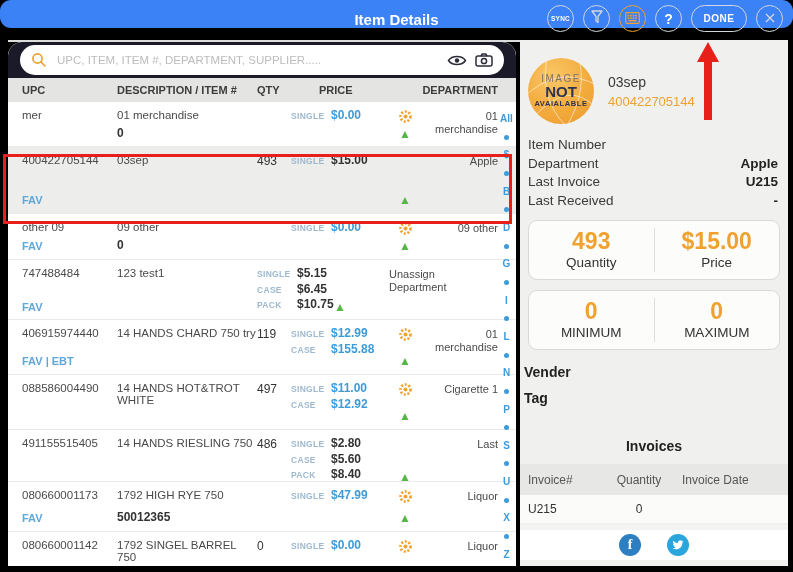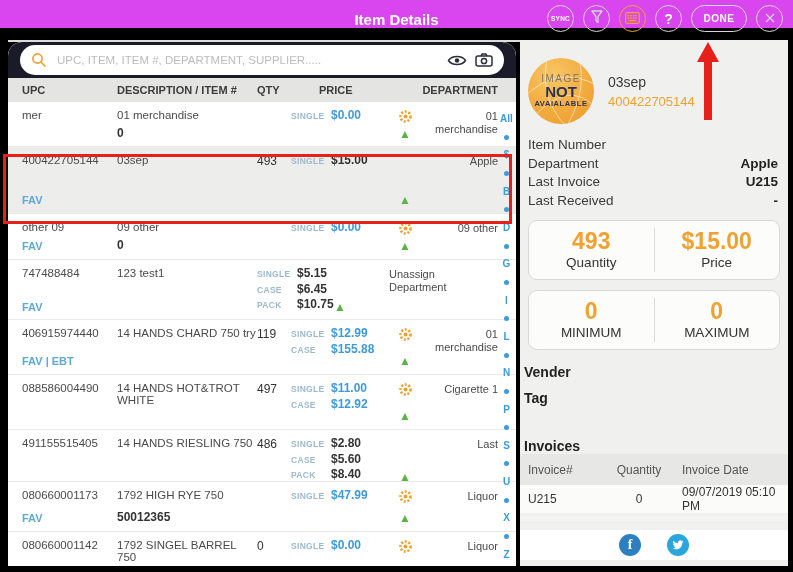--- a/index.html
+++ b/index.html
@@ -1,20 +1,20 @@
 <!DOCTYPE html>
 <html><head>
 <meta charset="utf-8">
 <style>
   html,body{margin:0;padding:0;background:#000;}
   .page{position:relative;width:793px;height:572px;background:#000;overflow:hidden;
         font-family:"Liberation Sans",sans-serif;-webkit-font-smoothing:antialiased;}
 
   
-  .topbar{position:absolute;left:0;top:0;width:793px;height:28px;background:#d946ef;}
+  .topbar{position:absolute;left:0;top:0;width:793px;height:28px;background:#3b82f6;border-radius:11px;}
   .topbar-title{position:absolute;left:0;right:0;top:0;height:40px;line-height:40px;
         text-align:center;color:#fff;font-size:15px;font-weight:bold;}
   .topbar-buttons{position:absolute;right:10px;top:5px;display:flex;gap:9px;align-items:center;z-index:2;}
   .tb-btn{height:27px;min-width:27px;box-sizing:border-box;border:1.4px solid #d6d6de;border-radius:15px;
         color:#fff;display:flex;align-items:center;justify-content:center;background:transparent;cursor:pointer;}
   .tb-btn.sync{font-size:6.5px;font-weight:bold;letter-spacing:.2px;}
   .tb-btn.kbd{border-color:#F0A12F;color:#F0A12F;}
   .tb-btn.help{font-size:14px;font-weight:bold;}
   .tb-btn.done{width:56px;font-size:10px;font-weight:bold;letter-spacing:.5px;}
   .gapline{position:absolute;left:8px;top:40px;width:780px;height:2px;background:#dcdcda;}
@@ -80,21 +80,21 @@
 
   .statbox{margin:10px 8px 0 8px;background:#fcfcfb;border:1px solid #d9d9d6;border-radius:9px;
         display:flex;padding:7px 0;}
   .stat{flex:1;text-align:center;}
   .stat + .stat{border-left:1px solid #dddddb;}
   .stat .sv{font-size:23px;font-weight:bold;color:#F0A12F;line-height:26px;}
   .stat .sl{font-size:13.5px;color:#333;line-height:18px;}
 
   .sec-label{font-size:14px;font-weight:bold;color:#222;padding:0 4px;}
   .vender{margin-top:14px;} .tag{margin-top:10px;}
-  .inv-heading{margin-top:32px;margin-bottom:0;}
+  .inv-heading{margin-top:32px;margin-bottom:10px;text-align:center;}
 
   .inv-grid{display:grid;grid-template-columns:82px 72px 1fr;align-items:center;padding-left:8px;box-sizing:border-box;}
   .inv-head{height:31px;background:#e7e7e5;font-size:12px;color:#555;}
   .inv-row{height:30px;background:#fbfbfa;font-size:12px;color:#333;border-bottom:2px solid #f0f0ee;cursor:pointer;}
   .inv-sliver{height:6px;background:#f3f3f1;}
   .inv-qty{text-align:center;padding-right:14px;}
 
   .social-bar{position:absolute;left:0;right:0;bottom:6px;height:30px;background:#fff;
         display:flex;align-items:center;justify-content:center;gap:26px;}
   .soc{width:22px;height:22px;border-radius:50%;display:flex;align-items:center;justify-content:center;cursor:pointer;}
@@ -537,21 +537,20 @@
     <div class="sec-label inv-heading">Invoices</div>
     <div class="inv-head inv-grid">
       <div>Invoice#</div>
       <div class="inv-qty">Quantity</div>
       <div>Invoice Date</div>
     </div>
     <div id="inv-rows">
         <div class="inv-row inv-grid">
           <div>U215</div>
           <div class="inv-qty">0</div>
-          <div>09/07/2019 05:10 PM</div>
         </div>
       </div>
     <div class="inv-sliver"></div>
 
     <div class="social-bar">
       <div class="soc fb">
           <span>f</span>
         </div>
       <div class="soc tw">
         <span style="display:flex;">

